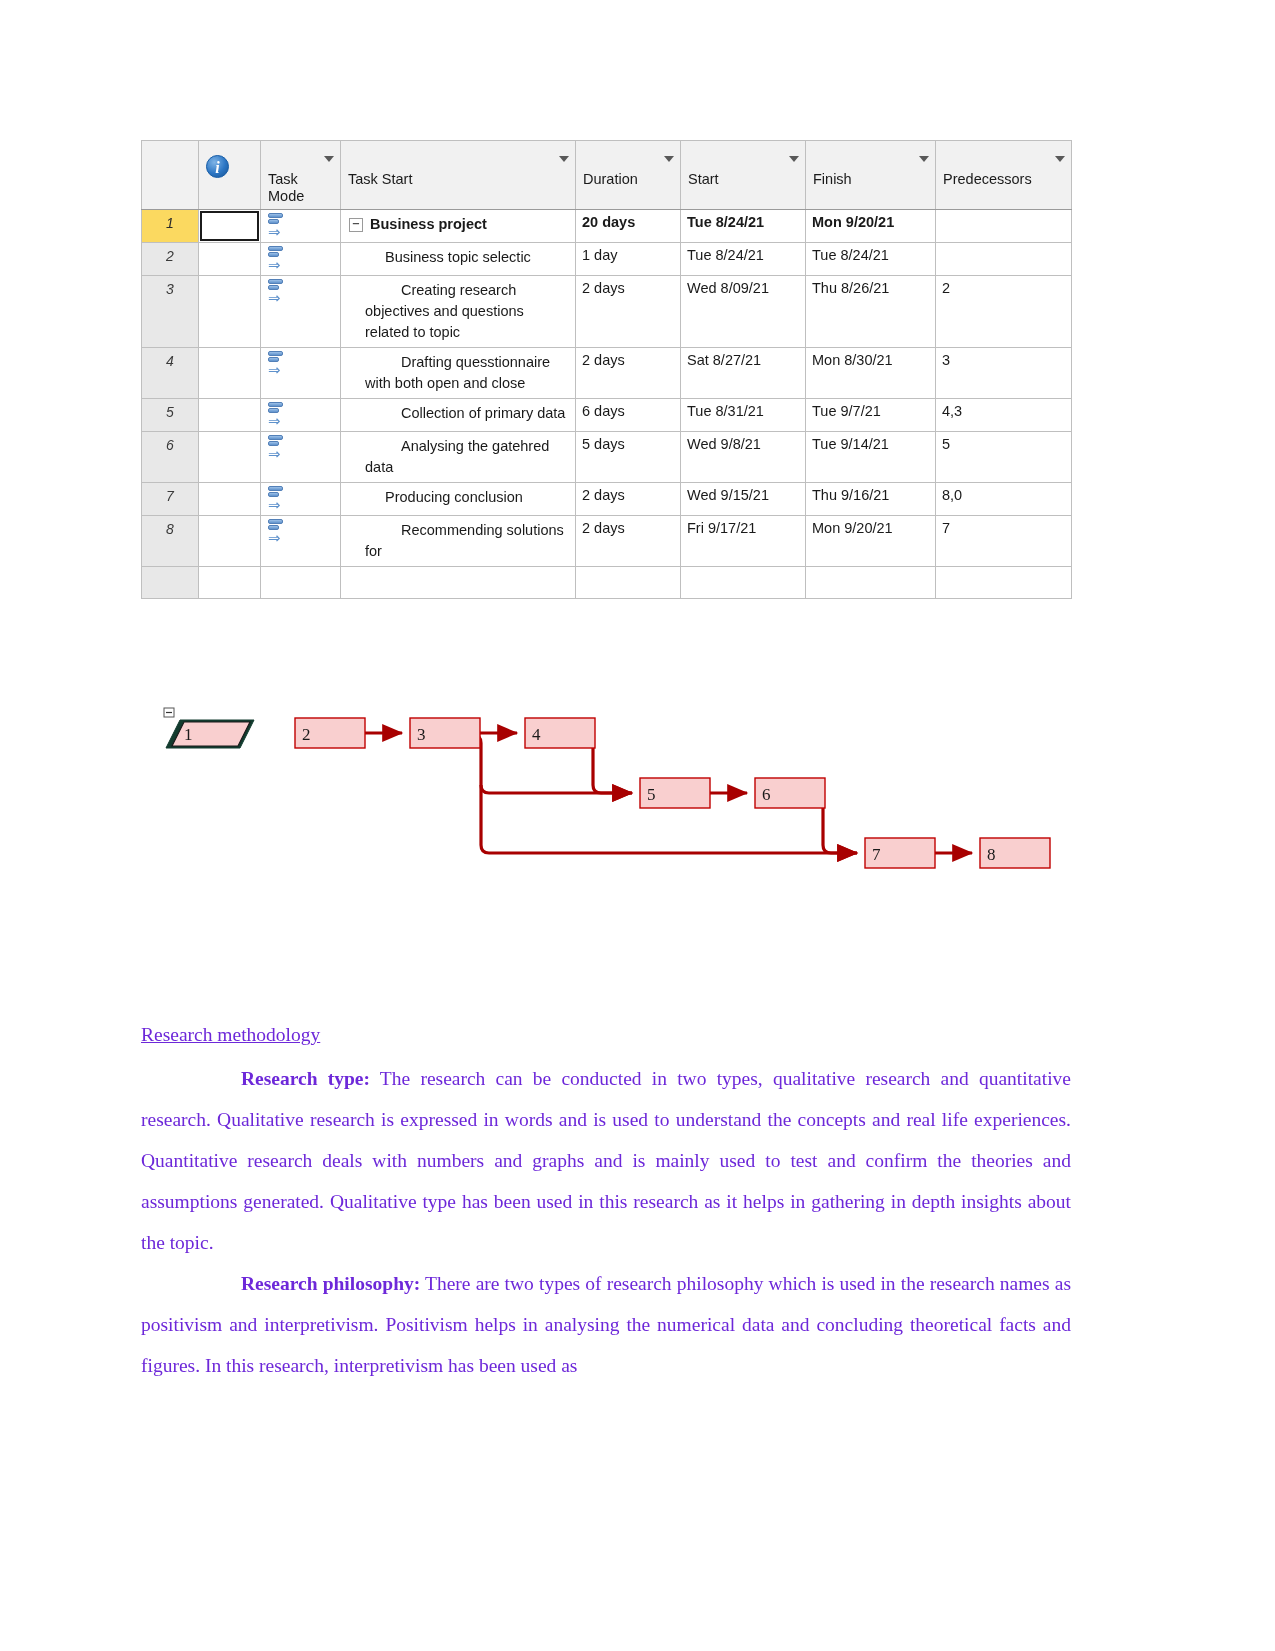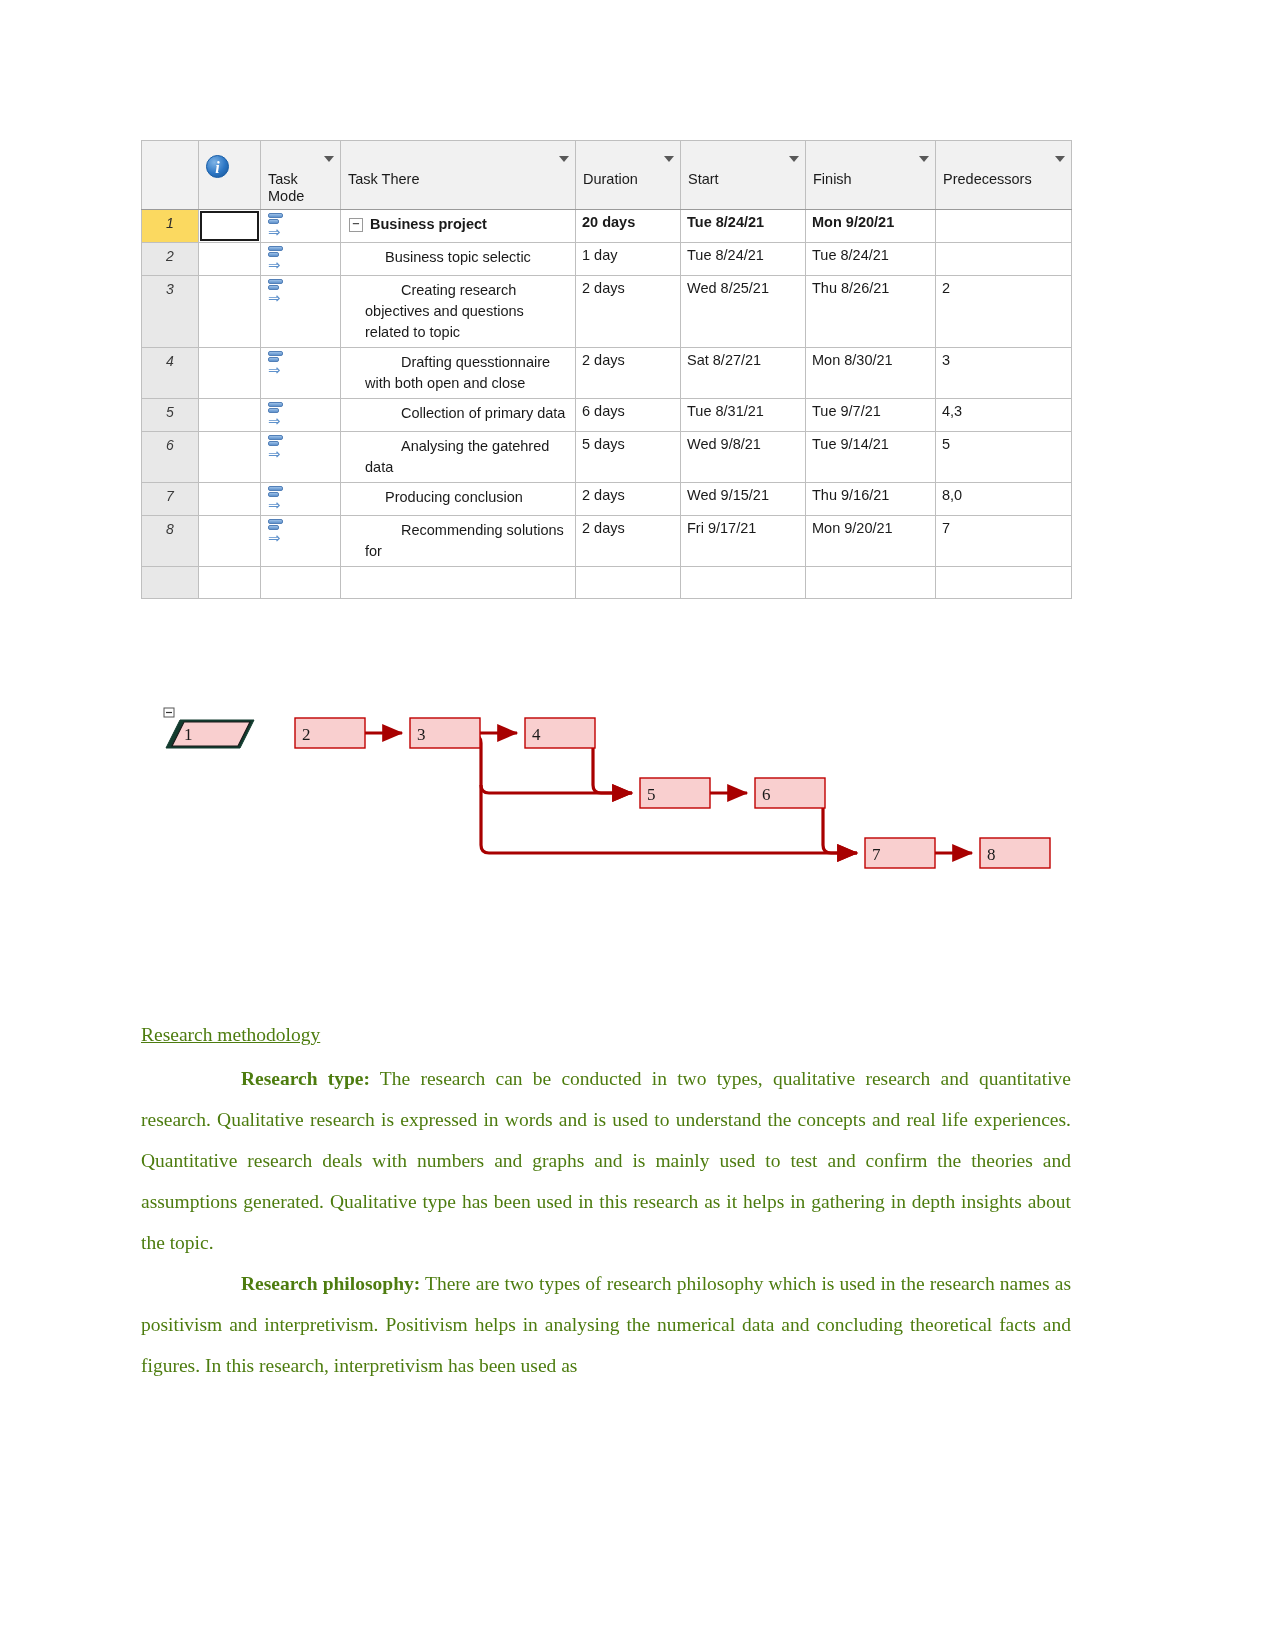--- a/index.html
+++ b/index.html
@@ -194,21 +194,21 @@
 
   
   .doc-body {
     position: absolute;
     left: 141px;
     top: 1018px;
     width: 930px;
     font-family: "Liberation Serif", serif;
     font-size: 19.5px;
     line-height: 41px;
-    color: #4d7c0f;
+    color: #6d28d9;
   }
   .section-title {
     text-decoration: underline;
     margin: 0 0 6px 0;
     font-weight: normal;
     font-size: 19.5px;
     line-height: 34px;
   }
   .para {
     margin: 0;
@@ -236,21 +236,21 @@
     <tr>
       <th class="idx-head"></th>
       <th class="info-head">
         <span class="info-glyph">i</span>
       </th>
       <th>
         <span class="hdr-label">Task Mode</span>
         <span class="hdr-filter"></span>
       </th>
       <th>
-        <span class="hdr-label">Task There</span>
+        <span class="hdr-label">Task Start</span>
         <span class="hdr-filter"></span>
       </th>
       <th>
         <span class="hdr-label">Duration</span>
         <span class="hdr-filter"></span>
       </th>
       <th>
         <span class="hdr-label">Start</span>
         <span class="hdr-filter"></span>
       </th>
@@ -307,21 +307,21 @@
       <td class="info-cell"></td>
       <td class="mode-cell">
         <span class="mode-glyph">
           <span class="bar1"></span><span class="bar2"></span><span class="arrow">⇒</span>
         </span>
       </td>
       <td class="name-cell wrap">
         <span class="indent"></span><span>Creating research objectives and questions related to topic</span>
       </td>
       <td class="dur-cell">2 days</td>
-      <td class="start-cell">Wed 8/25/21</td>
+      <td class="start-cell">Wed 8/09/21</td>
       <td class="fin-cell">Thu 8/26/21</td>
       <td class="pred-cell">2</td>
     </tr>
 
     <tr>
       <td class="idx-cell">4</td>
       <td class="info-cell"></td>
       <td class="mode-cell">
         <span class="mode-glyph">
           <span class="bar1"></span><span class="bar2"></span><span class="arrow">⇒</span>

